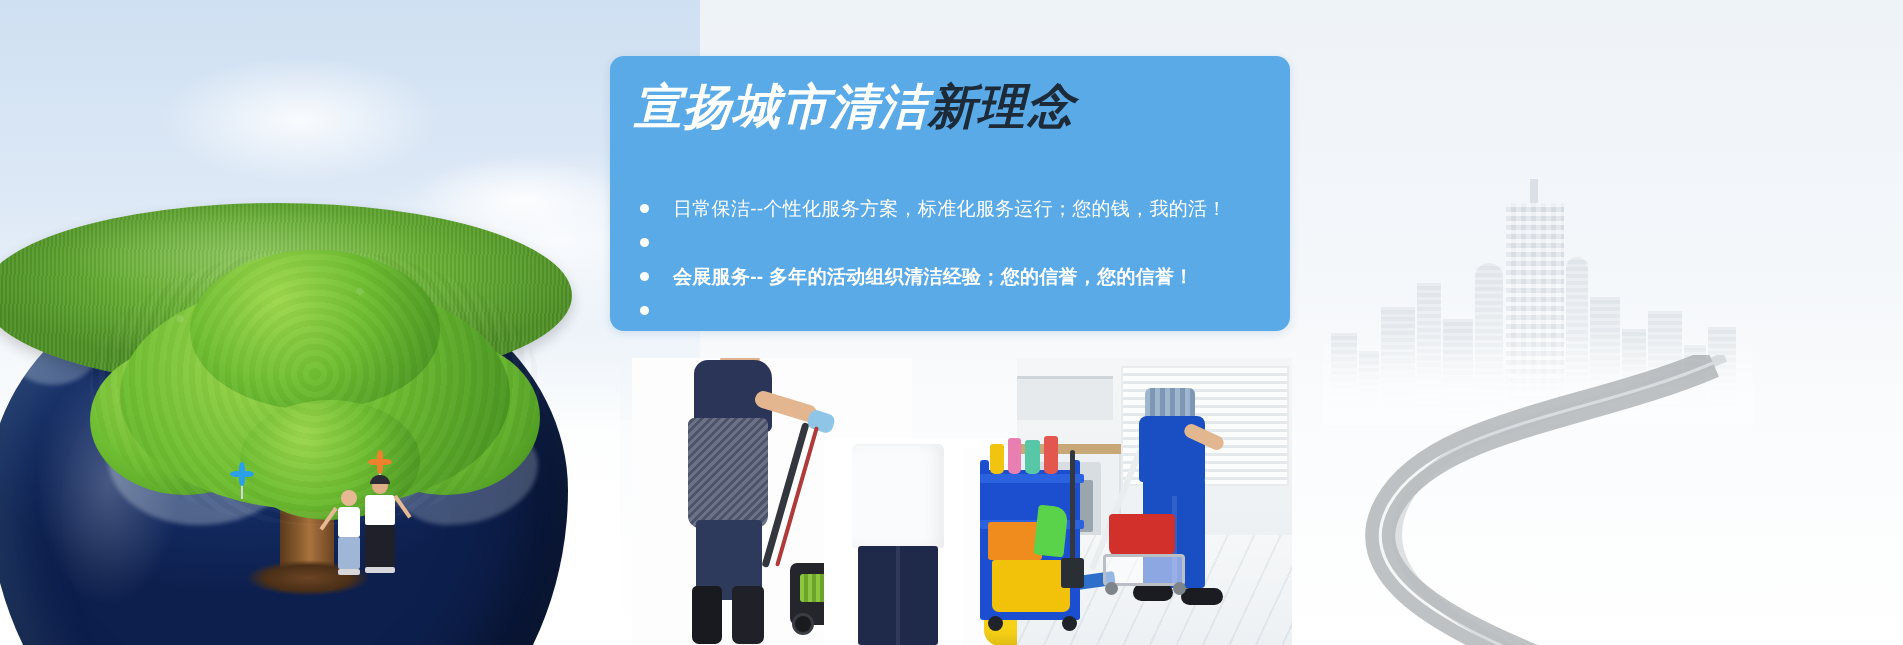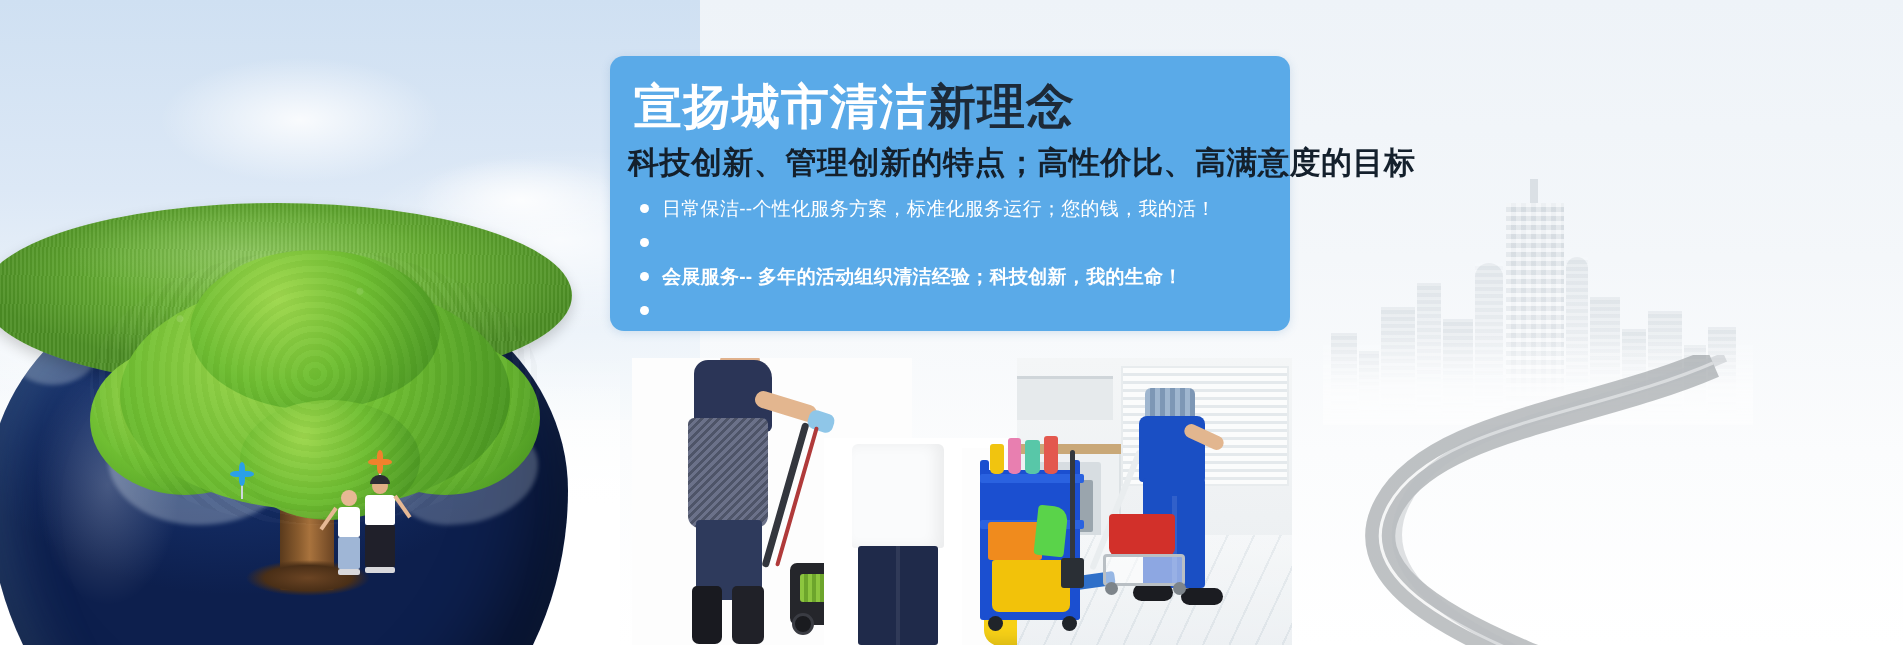--- a/index.html
+++ b/index.html
@@ -148,40 +148,41 @@
   .card {
     position:absolute; left:610px; top:56px; width:680px; height:275px;
     background:#5aaae8; border-radius:14px;
     box-shadow:0 2px 10px rgba(60,120,180,.18);
   }
 
   .headline {
     position:absolute; left:634px; top:78px;
     font-size:48px; font-weight:bold; letter-spacing:1px; line-height:1.2;
     white-space:nowrap;
+    font-style:italic;
   }
   .headline .hl-white { color:#ffffff; }
   .headline .hl-dark  { color:#1d2a38; }
 
   .subline {
     position:absolute; left:628px; top:142px;
     font-size:31px; font-weight:bold; color:#14202c;
     white-space:nowrap; letter-spacing:.5px;
   }
 
   .bullets { position:absolute; left:640px; top:193px; }
   .bullet {
     display:flex; align-items:center; white-space:nowrap;
     height:31px; margin-bottom:3px;
   }
   .dot {
     width:9px; height:9px; border-radius:50%;
     background:#ffffff; margin-right:13px; flex:none;
   }
-  .btext { font-size:19px; color:#ffffff; letter-spacing:.3px; }
+  .btext { font-size:19px; color:#ffffff; letter-spacing:.3px;margin-left:11px; }
   .bullet.emph .btext { font-weight:bold; }
 
   
   .photos { position:absolute; left:632px; top:358px; width:660px; height:287px; }
 
   .ph { position:absolute; background:#fdfdfd; overflow:hidden; }
   .ph1 { left:0px;   top:0px;  width:280px; height:287px; }
   .ph2 { left:192px; top:80px; width:200px; height:207px; background:#fff; }
   .ph3 { left:330px; top:90px; width:160px; height:197px; }
   .ph4 { left:385px; top:0px;  width:275px; height:287px; }
@@ -344,33 +345,32 @@
         <div class="shoes"></div>
         <div class="arm" style="left:28px; top:18px; transform:rotate(-35deg);"></div>
       </div>
     </div>
   </div>
 
   <div class="card"></div>
 
   <h1 class="headline"><span class="hl-white">宣扬城市清洁</span><span class="hl-dark">新理念</span></h1>
 
-  <h2 class="subline">科技创新、管理创新的特点；高性价比、高满意度的目标</h2>
 
   <ul class="bullets">
     <li class="bullet">
       <span class="dot"></span>
       <span class="btext">日常保洁--个性化服务方案，标准化服务运行；您的钱，我的活！</span>
     </li>
     <li class="bullet">
       <span class="dot"></span>
     </li>
     <li class="bullet emph">
       <span class="dot"></span>
-      <span class="btext">会展服务-- 多年的活动组织清洁经验；科技创新，我的生命！</span>
+      <span class="btext">会展服务-- 多年的活动组织清洁经验；您的信誉，您的信誉！</span>
     </li>
     <li class="bullet emph">
       <span class="dot"></span>
     </li>
   </ul>
 
   <div class="photos">
 
     <div class="ph ph1">
       <div class="p1-person">

